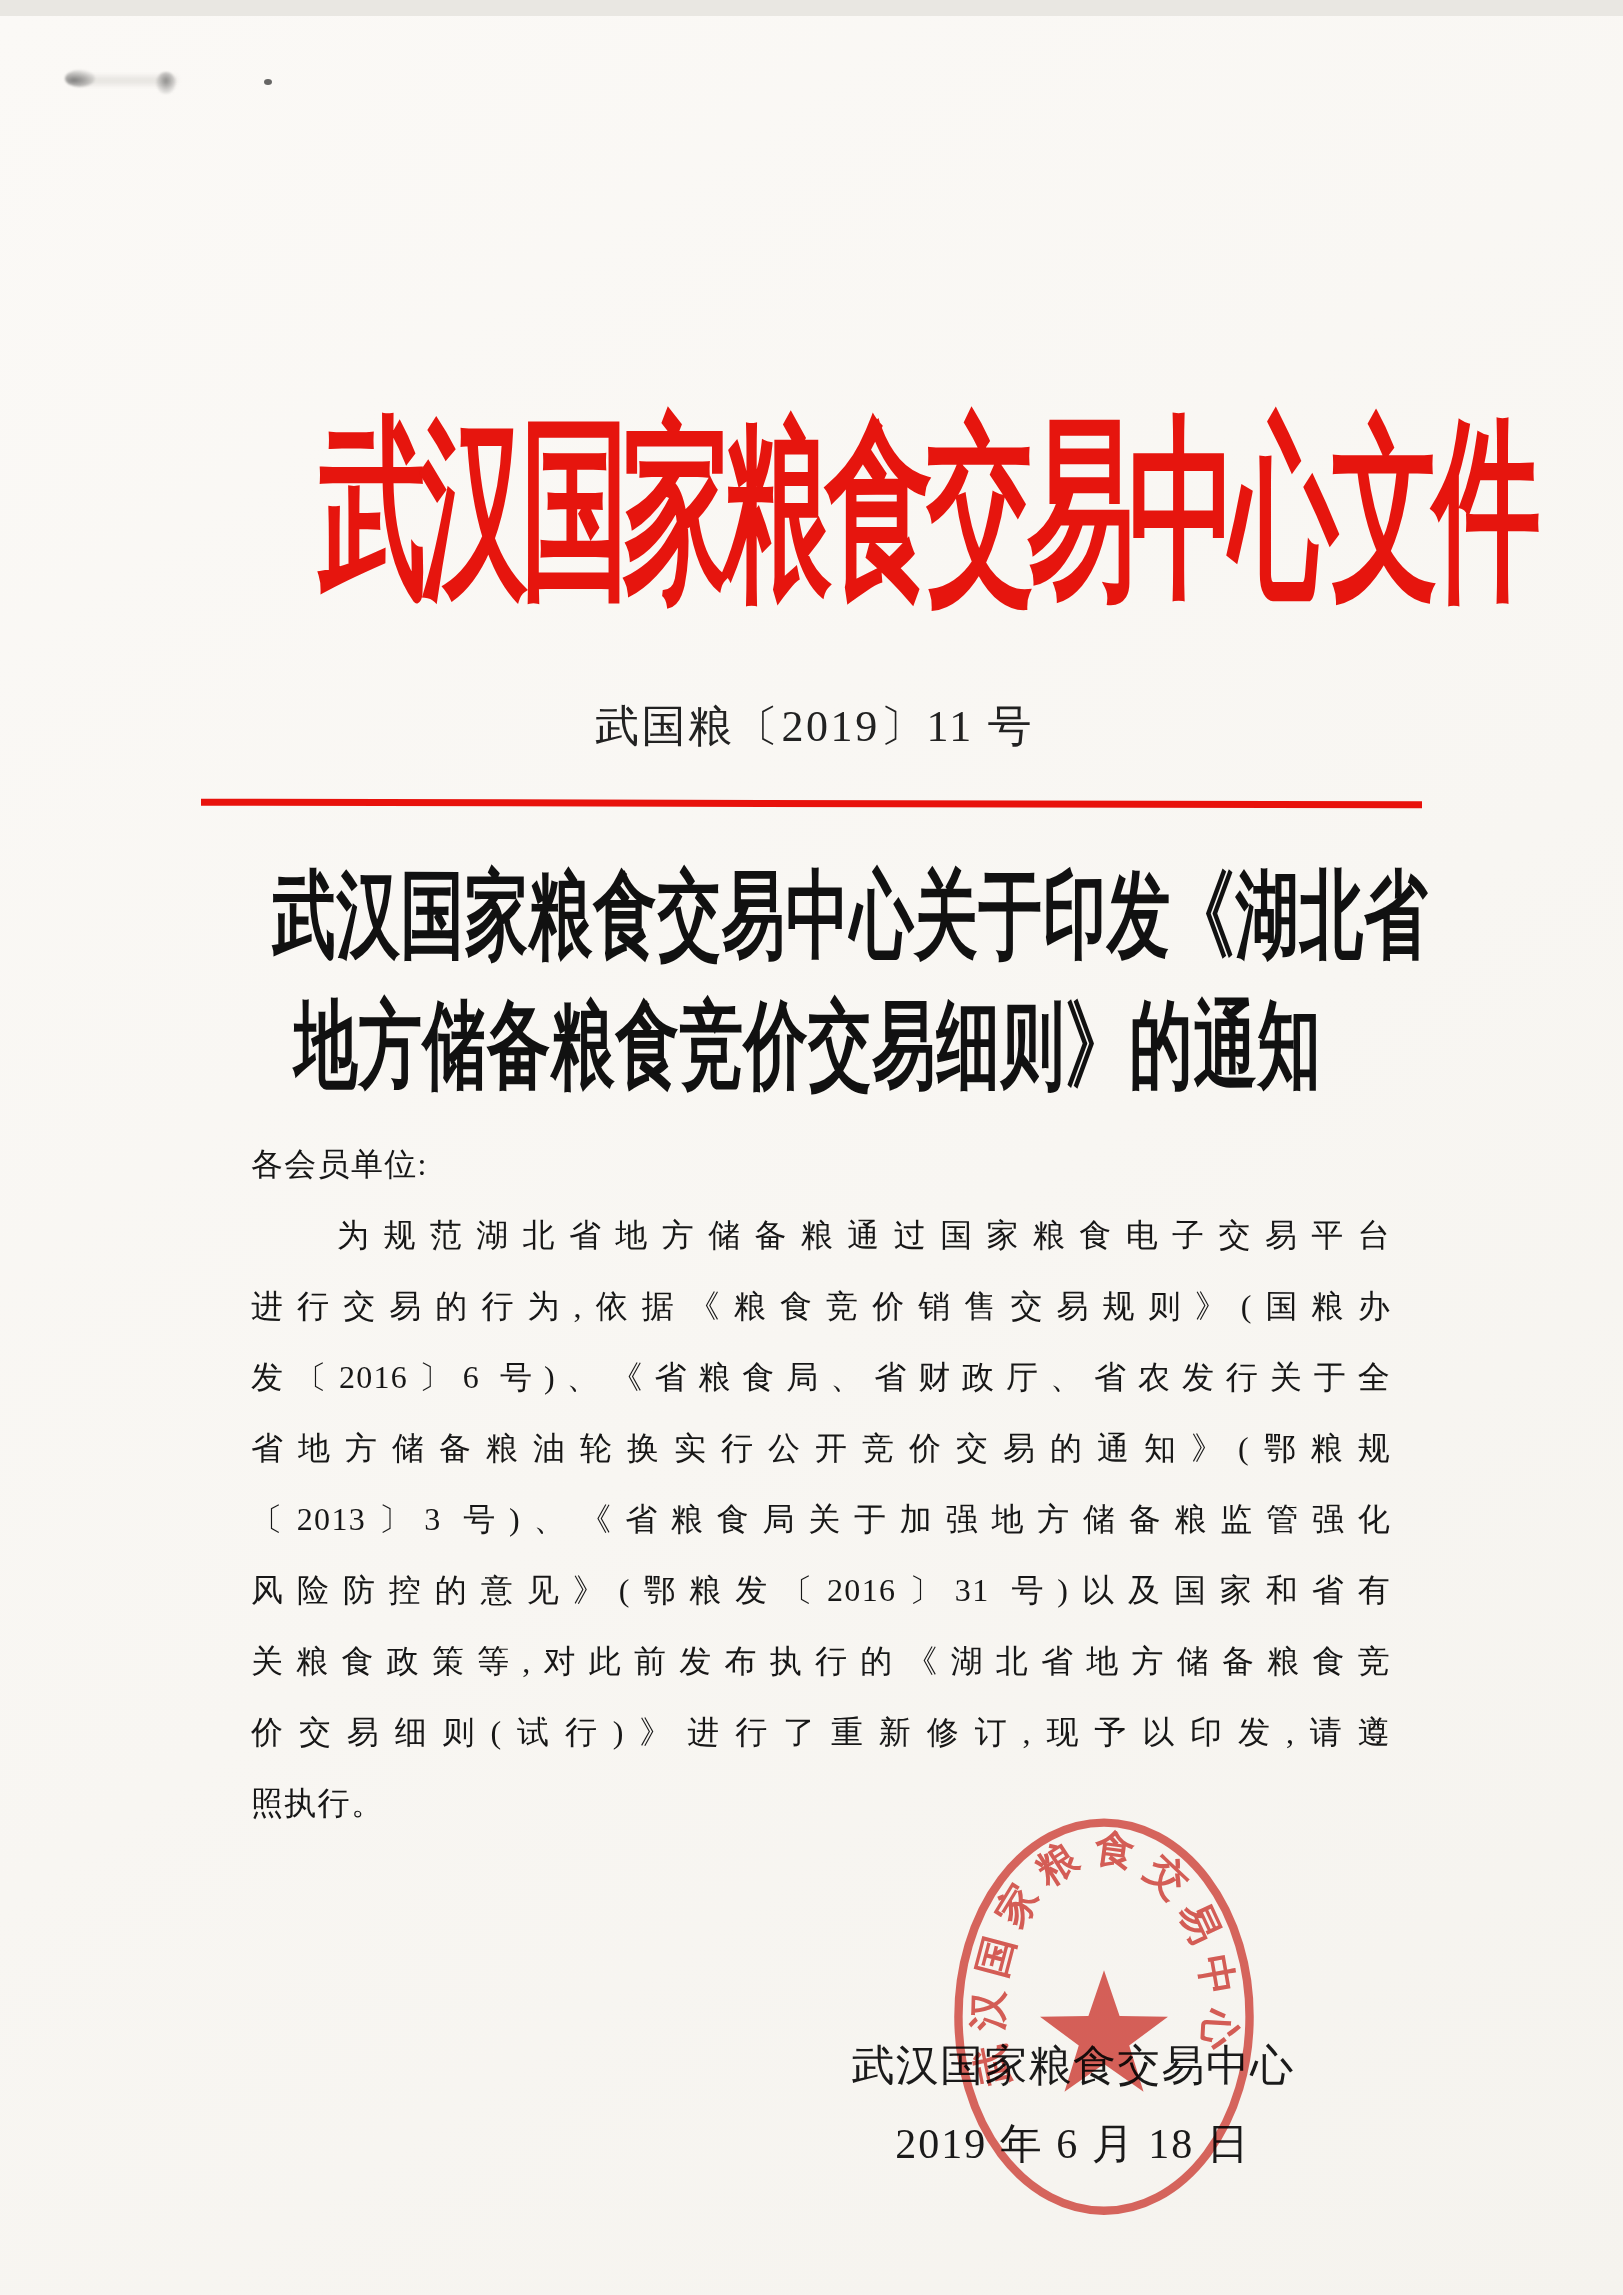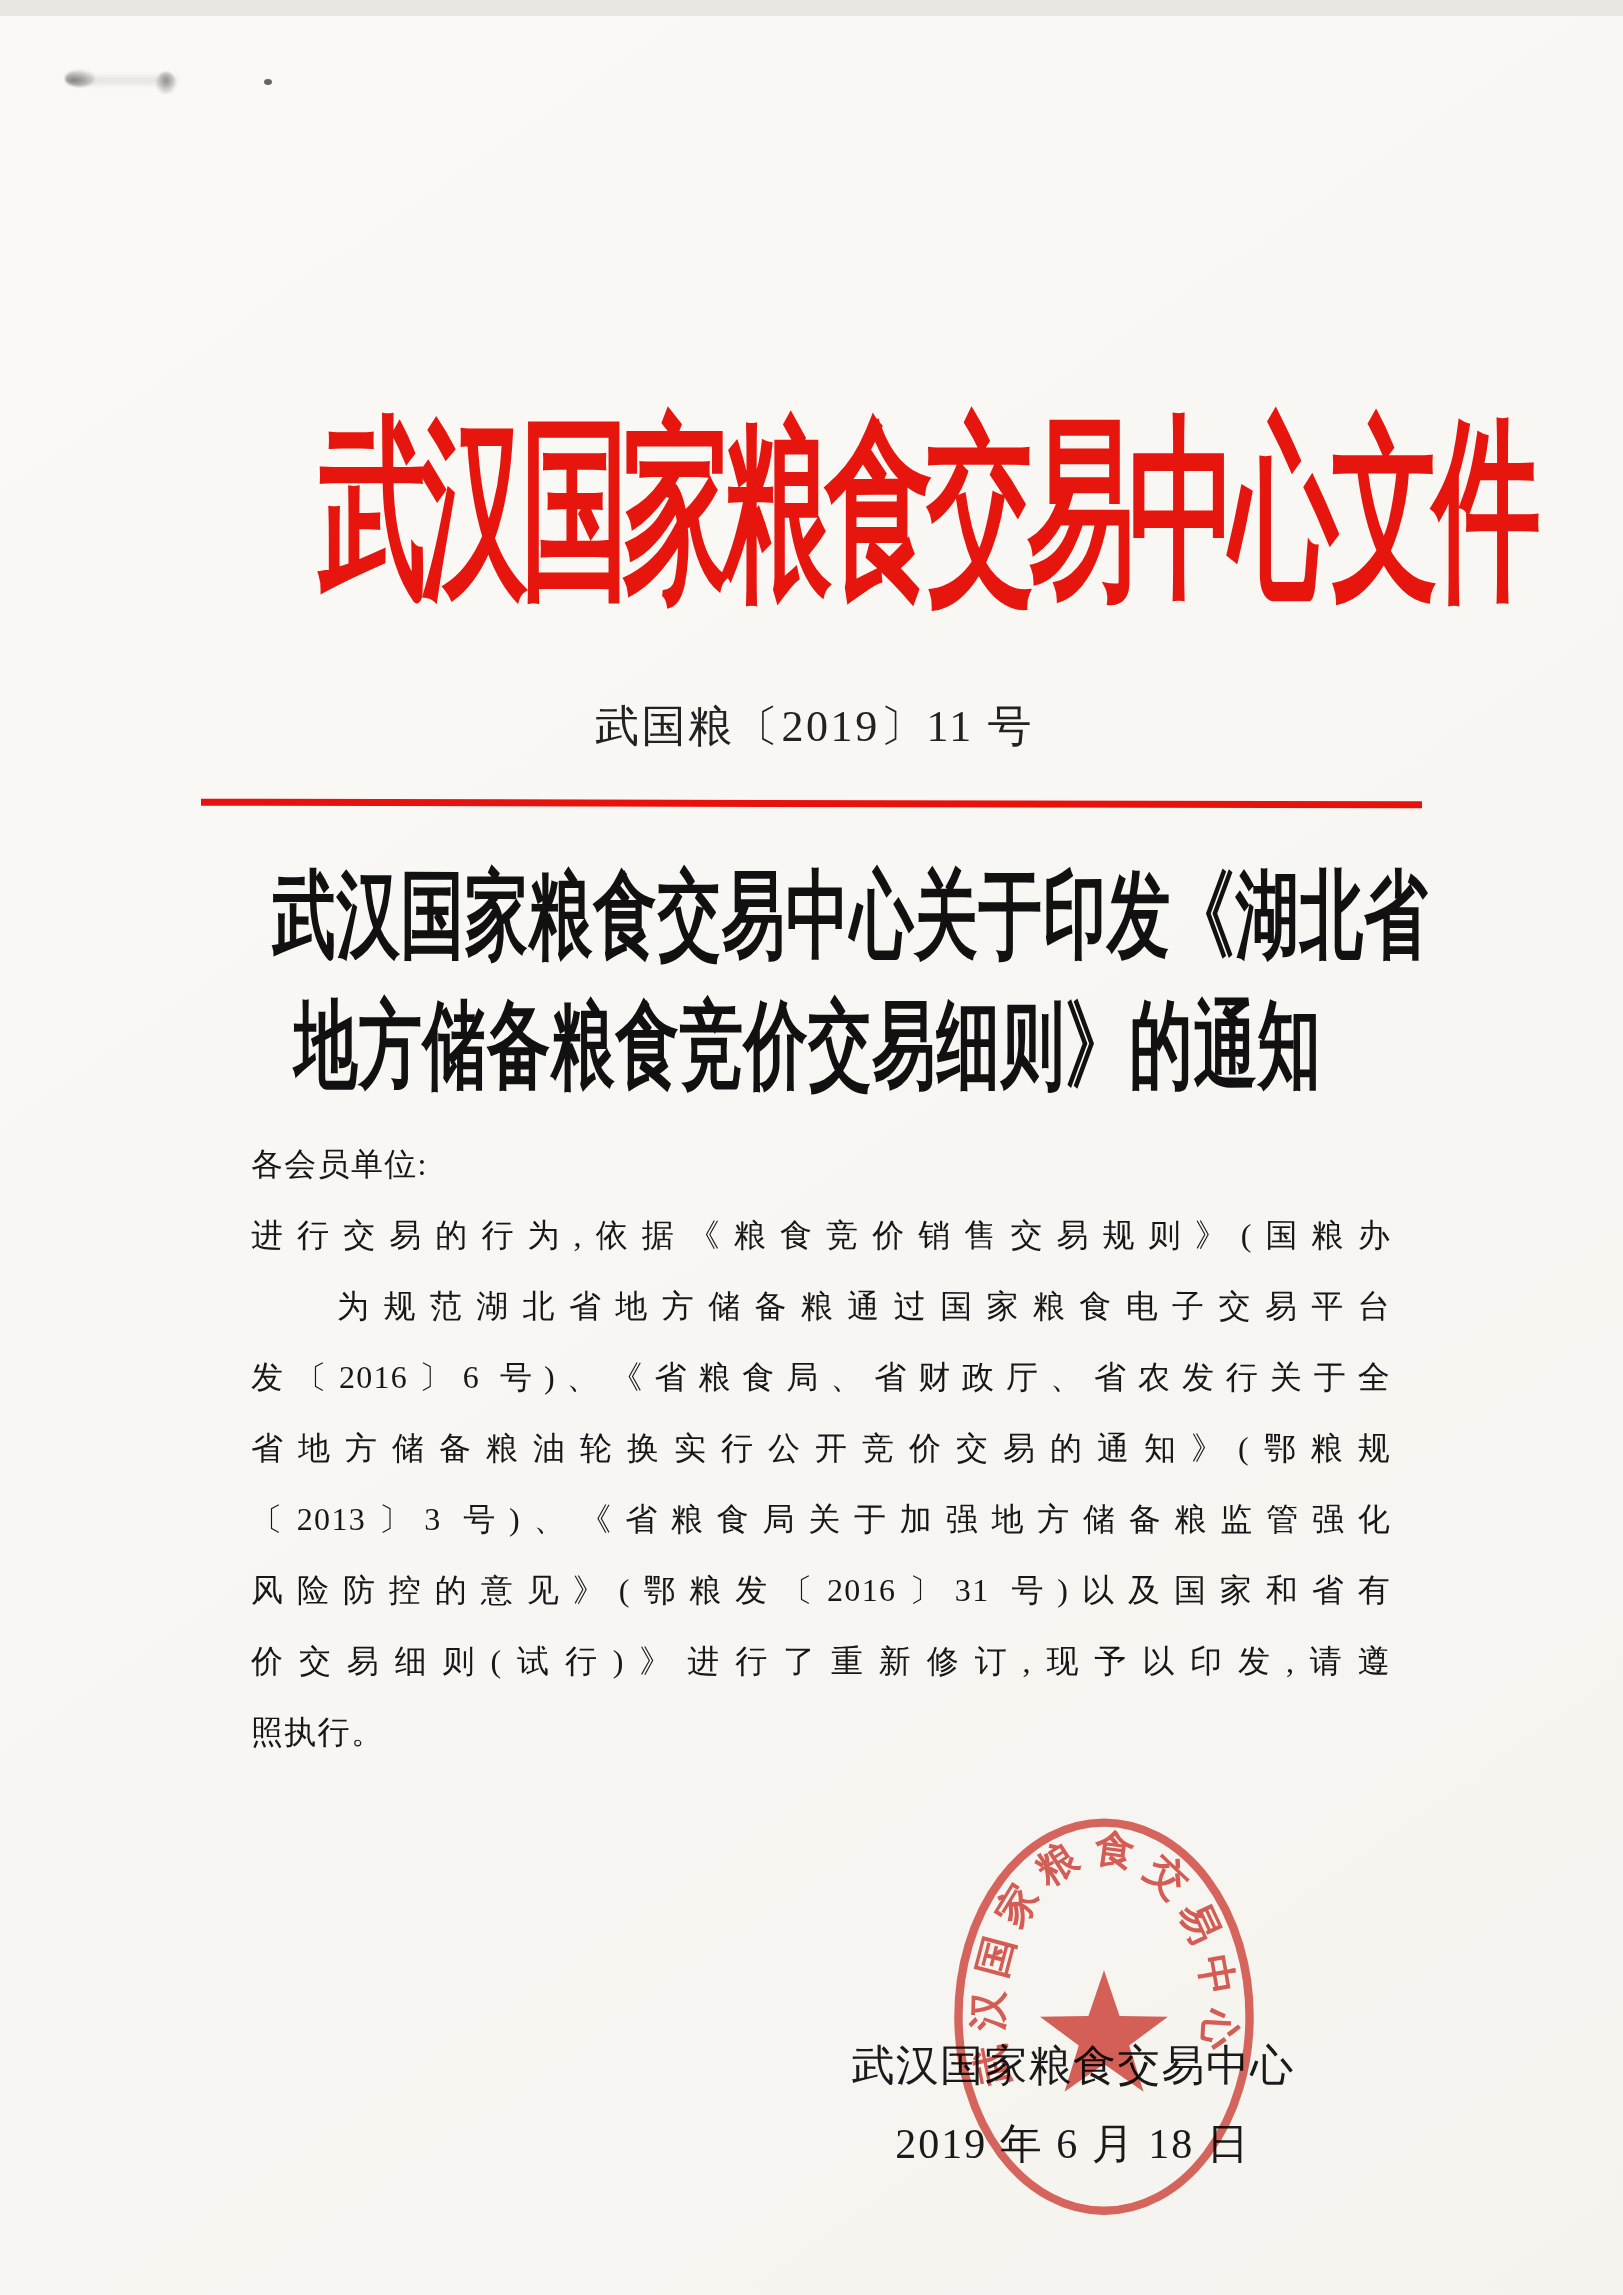--- a/index.html
+++ b/index.html
@@ -102,26 +102,27 @@
 
   <div id="doc-number">武国粮〔2019〕11 号</div>
 
   <div id="red-rule"></div>
 
   <div id="title-line1" class="doc-title">武汉国家粮食交易中心关于印发《湖北省</div>
   <div id="title-line2" class="doc-title">地方储备粮食竞价交易细则》的通知</div>
 
   <div id="body-lines">
       <div class="bline left">各会员单位:</div>
+      <div class="bline fill indent">为规范湖北省地方储备粮通过国家粮食电子交易平台</div>
       <div class="bline fill">进行交易的行为,依据《粮食竞价销售交易规则》(国粮办</div>
-      <div class="bline fill indent">为规范湖北省地方储备粮通过国家粮食电子交易平台</div>
       <div class="bline fill">发〔2016〕6 号)、《省粮食局、省财政厅、省农发行关于全</div>
       <div class="bline fill">省地方储备粮油轮换实行公开竞价交易的通知》(鄂粮规</div>
       <div class="bline fill">〔2013〕3 号)、《省粮食局关于加强地方储备粮监管强化</div>
       <div class="bline fill">风险防控的意见》(鄂粮发〔2016〕31 号)以及国家和省有</div>
+      <div class="bline fill">关粮食政策等,对此前发布执行的《湖北省地方储备粮食竞</div>
       <div class="bline fill">价交易细则(试行)》进行了重新修订,现予以印发,请遵</div>
       <div class="bline left">照执行。</div>
     </div>
 
   <svg id="seal" viewBox="0 0 480 640">
     <ellipse cx="240" cy="318" rx="225" ry="300" fill="none" stroke="#d5433c" stroke-width="13" stroke-opacity="0.88"></ellipse>
     <polygon points="240,246 264.1,316.8 338.9,317.9 279,362.7 301.1,434.1 240,391 178.9,434.1 201,362.7 141.1,317.9 215.9,316.8" fill="#d5433c" fill-opacity="0.9"></polygon>
     <defs>
       <path id="seal-arc" d="M 96.8 418.6 A 158 238 0 1 1 383.2 418.6" fill="none"></path>
     </defs>

